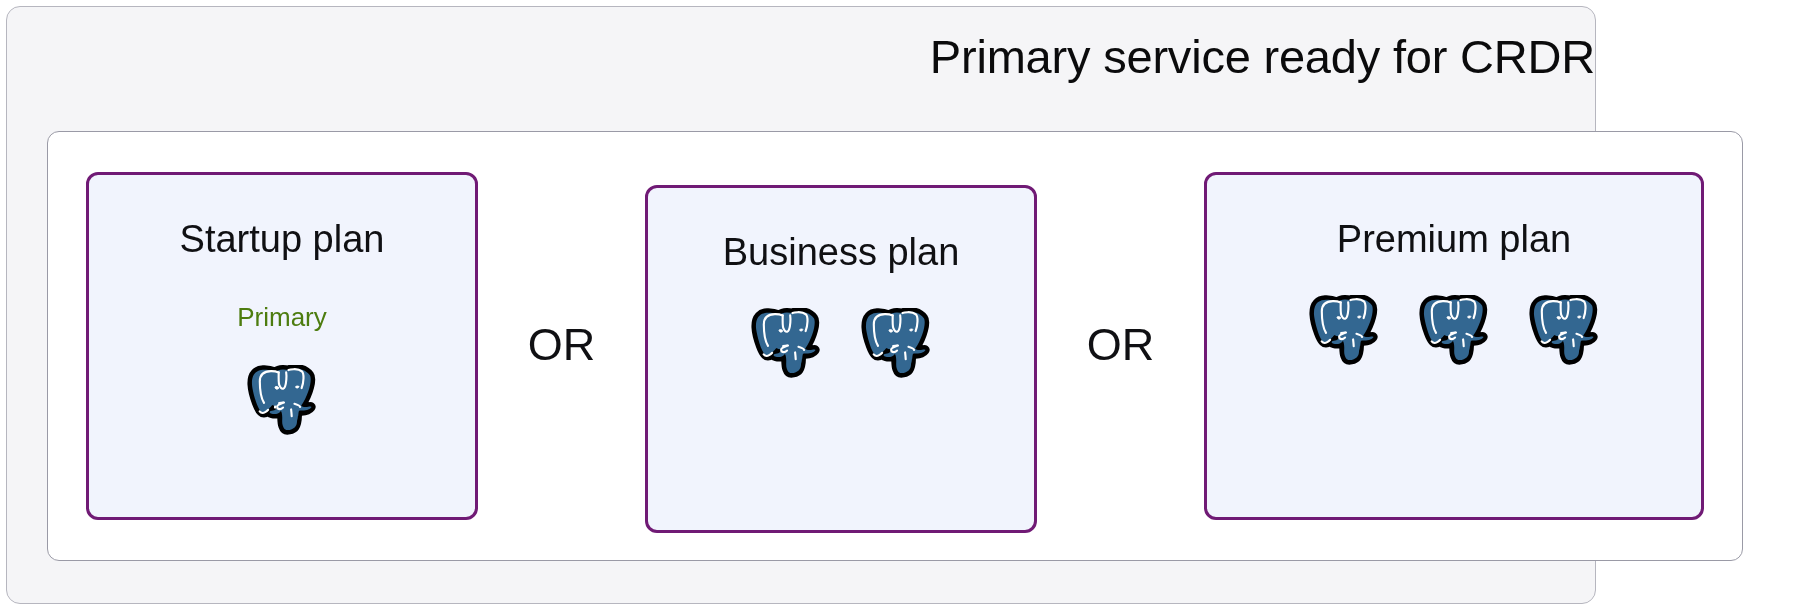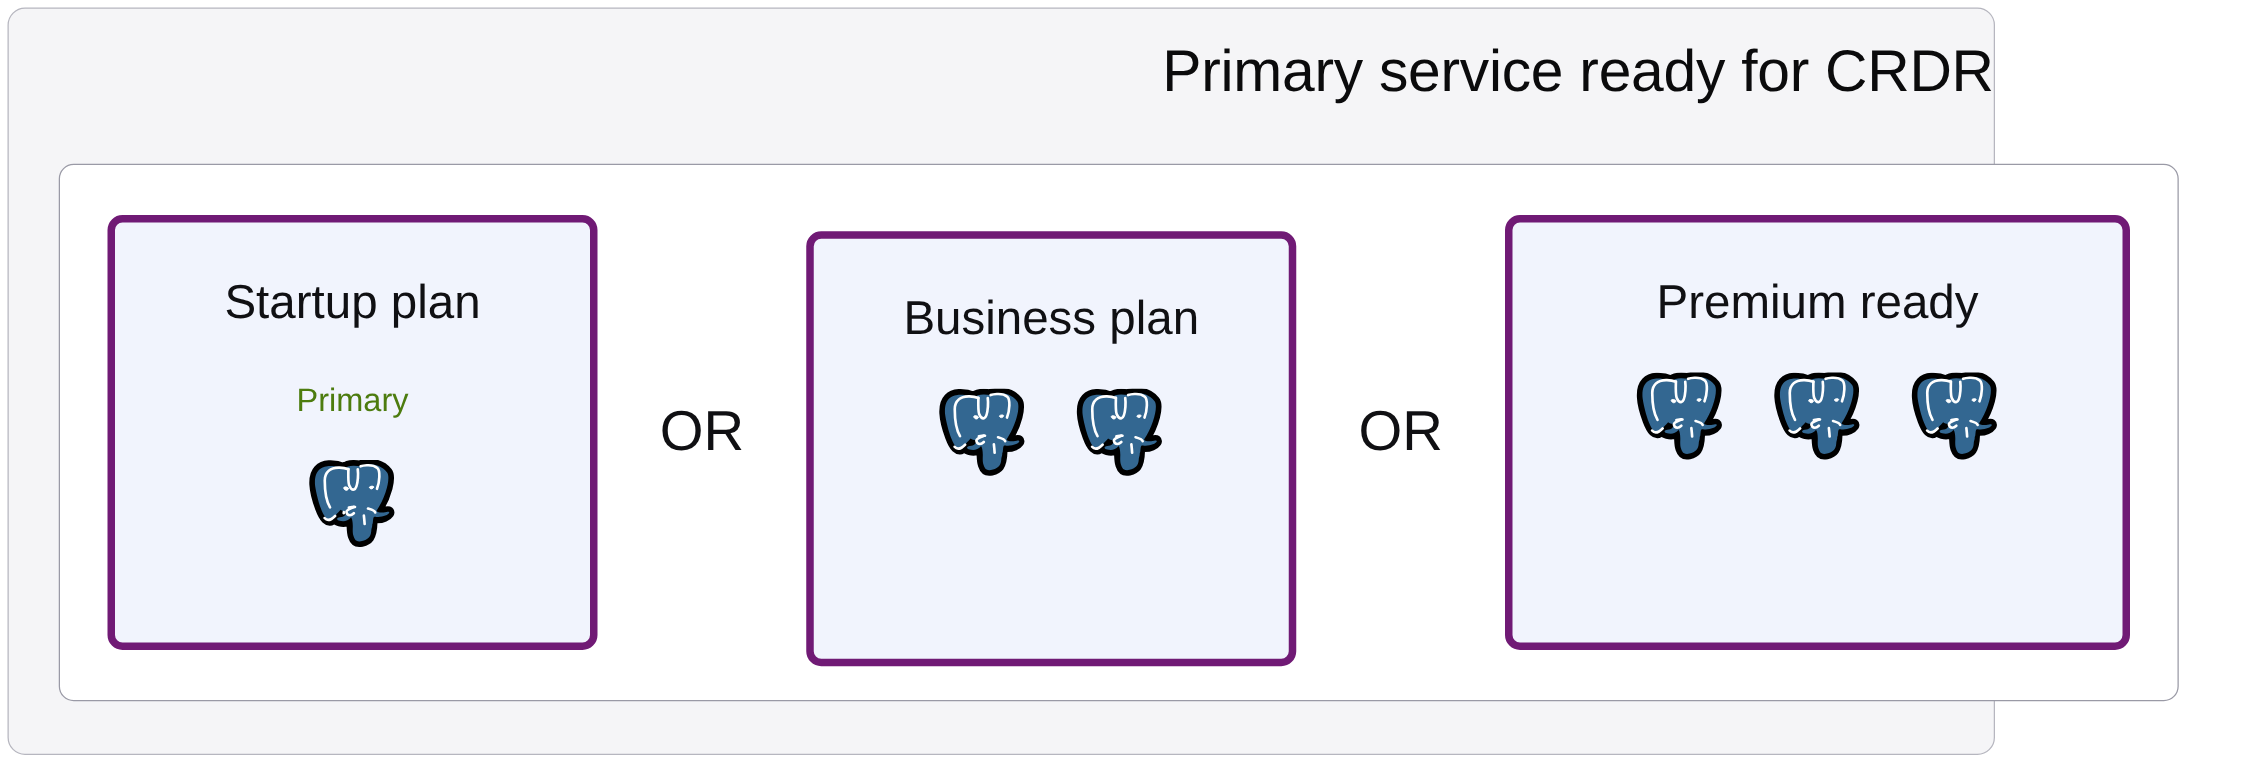--- a/index.html
+++ b/index.html
@@ -64,21 +64,21 @@
     justify-content: center;
     width: 100%;
     padding: 0 38px;
     box-sizing: border-box;
   }
 
   
   .plan-card {
     box-sizing: border-box;
     background: #f1f4fd;
-    border: 6px solid #701a75;
+    border: 3px solid #701a75;
     border-radius: 12px;
     height: 348px;
     display: flex;
     flex-direction: column;
     align-items: center;
     padding-top: 44px;
     flex: 0 0 auto;
   }
   .plan-card.startup  { width: 392px; }
   .plan-card.business { width: 392px; margin-top: 26px; }
@@ -212,21 +212,21 @@
               <path d="M108.2,81.5c-2.5-0.3-4.7,0-5.8,1c-0.6,0.5-0.8,1.2-0.9,1.6c-0.1,1.2,0.7,2.6,1.2,3.3c1.4,2,3.5,3.4,5.5,3.7 c0.3,0,0.6,0.1,0.9,0.1c3.4,0,6.4-2.6,6.7-4.6c0.3-2.5-3.4-4.4-7.6-5.1"></path>
               <path d="M191.8,81.2c-0.3-1.9-3.6-2.5-6.8-2c-3.2,0.4-6.2,1.8-5.9,3.8c0.2,1.5,2.9,4.1,5.8,4.1c0.2,0,0.5,0,0.7,0 c1.9-0.3,3.4-1.5,4.1-2.2C190.8,83.7,192,82.4,191.8,81.2"></path>
             </g>
           </svg>
         </div>
       </div>
 
       <div class="or-separator">OR</div>
 
       <div class="plan-card premium">
-        <div class="plan-name">Premium ready</div>
+        <div class="plan-name">Premium plan</div>
         <div class="node-row">
           <svg class="pg-node" viewBox="0 0 256 264">
             <path d="M186.2,186.8c1.6-13.3,1.1-15.2,11.1-13.1l2.5,0.2c7.7,0.3,17.7-1.3,23.6-4c12.7-5.9,20.2-15.7,7.7-13.1 c-28.5,5.9-30.5-3.8-30.5-3.8c30.1-44.7,42.7-101.4,31.8-115.2C202.8-0.1,152.2,18.4,151.4,18.9l-0.3,0.1 c-5.6-1.2-11.9-1.9-19-2c-12.9-0.2-22.7,3.4-30.1,9.1c0,0-91.5-37.7-87.2,47.4c0.9,18.1,25.9,137,55.8,101.1 c10.9-13.1,21.5-24.2,21.5-24.2c5.2,3.5,11.4,5.2,18,4.6l0.5-0.4c-0.2,1.6-0.1,3.2,0.2,5.1c-7.7,8.6-5.4,10.1-20.8,13.3 c-15.6,3.2-6.4,8.9-0.5,10.4c7.2,1.8,23.8,4.3,35.1-11.3l-0.5,1.8c3,2.4,2.8,17.3,3.2,27.9c0.4,10.6,1.1,20.5,3.3,26.4 c2.2,5.9,4.7,21,24.9,16.7c16.9-3.6,29.8-8.8,31-57.2" fill="#000000" stroke="#000000" stroke-width="34" stroke-linecap="round" stroke-linejoin="round"></path>
             <path d="M231.1,156.8c-28.5,5.9-30.5-3.8-30.5-3.8c30.1-44.7,42.7-101.4,31.8-115.2C202.8-0.1,152.2,18.4,151.4,18.9 l-0.3,0.1c-5.6-1.2-11.9-1.9-19-2c-12.9-0.2-22.7,3.4-30.1,9.1c0,0-91.5-37.7-87.2,47.4c0.9,18.1,25.9,137,55.8,101.1 c10.9-13.1,21.5-24.2,21.5-24.2c5.2,3.5,11.4,5.2,18,4.6l0.5-0.4c-0.2,1.6-0.1,3.2,0.2,5.1c-7.7,8.6-5.4,10.1-20.8,13.3 c-15.6,3.2-6.4,8.9-0.5,10.4c7.2,1.8,23.8,4.3,35.1-11.3l-0.5,1.8c3,2.4,5.1,15.7,4.8,27.7c-0.4,12-0.6,20.3,1.9,26.7 c2.5,6.4,4.9,20.9,25.9,16.4c17.5-3.8,26.6-13.5,27.8-29.7c0.9-11.5,3-9.8,3.1-20.1l1.6-4.9c1.9-15.6,0.3-20.6,11-18.3l2.6,0.2 c7.9,0.4,18.2-1.3,24.2-4.1C238,164.1,245.5,154.2,231.1,156.8L231.1,156.8z" fill="#336791"></path>
             <g fill="none" stroke="#ffffff" stroke-width="8" stroke-linecap="round" stroke-linejoin="round">
               <path d="M115.6,27.5c-0.6,21.5,0.1,43.1,2.3,48.4c2.2,5.3,6.8,15.5,14.7,13.3c6.6-1.8,9.9-12.8,11.7-34.3 c1.2-14.7-0.5-27.1-0.5-27.1"></path>
               <path d="M132.1,142.1c0,0-22.5,8.5-22.5,14.4c0,5.9,4.5,10.1,10.3,10.1c5.8,0,12.1-6,12.1-6"></path>
               <path d="M135.5,141.7c-3.5-0.9-18.4,1.6-18.4,1.6"></path>
               <path d="M174.9,146.3c0,0,20.4,6,21.5,12.1"></path>
               <path d="M162.3,167.6c0,0,1.8,15.2,2.3,25.6"></path>

